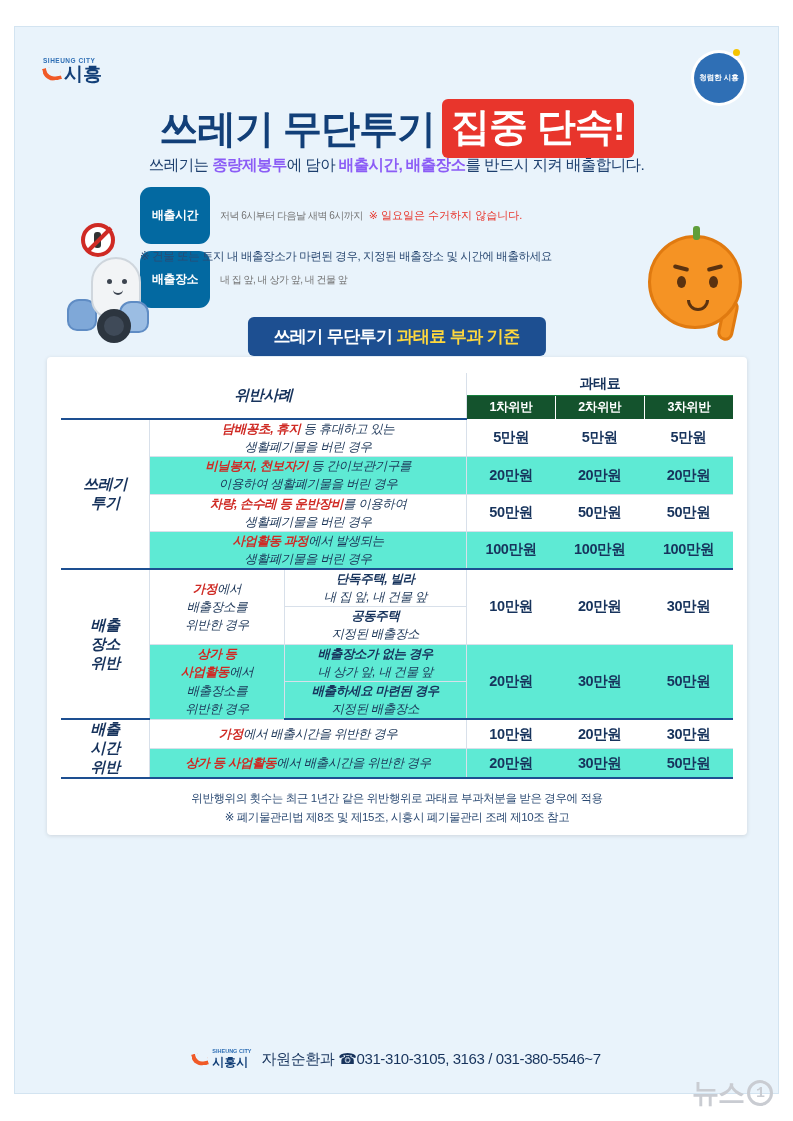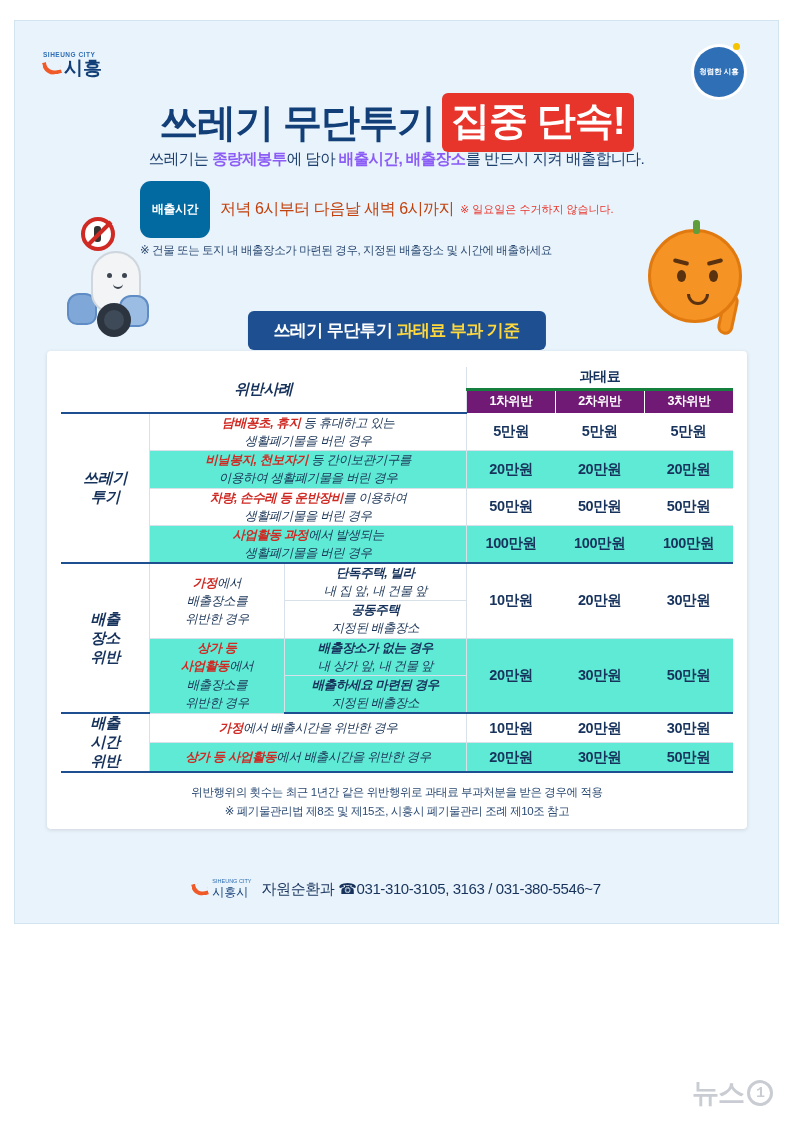--- a/index.html
+++ b/index.html
@@ -10,22 +10,22 @@
   }
   #page {
     position: relative;
     width: 793px;
     height: 1121px;
     background: #ffffff;
     overflow: hidden;
   }
   .poster {
     position: absolute;
-    left: 14px; top: 20px;
-    width: 765px; height: 904px;
+    left: 14px; top: 26px;
+    width: 765px; height: 1068px;
     background: #e9f3fb;
     border: 1px solid #d3e4f1;
   }
   
   .logo-top {
     position: absolute; left: 28px; top: 30px;
     width: 96px; height: 42px;
     display: flex; flex-direction: column; align-items: flex-start;
     color: #1d4f91;
   }
@@ -78,21 +78,21 @@
   }
   .info-row {
     display: flex; align-items: center; margin-bottom: 7px;
   }
   .pill {
     background: #0369a1; color: #fff; font-size: 12px; font-weight: bold;
     border-radius: 11px; padding: 20px 12px; letter-spacing: -.5px;
     white-space: nowrap;
   }
   .info-text {
-    margin-left: 10px; font-size: 16px; color: #c2410c; letter-spacing: -.5px;
+    margin-left: 10px; font-size: 10px; color: #737373; letter-spacing: -.5px;
   }
   .info-note { color: #e8352c; font-size: 11px; margin-left: 6px; }
   .footnote {
     position: absolute; left: 125px; top: 222px;
     font-size: 11.5px; color: #2b4a73; letter-spacing: -.4px;
   }
   
   .mascot-left {
     position: absolute; left: 48px; top: 196px; width: 110px; height: 130px;
   }
@@ -180,26 +180,26 @@
     width: 100%; border-collapse: collapse;
     font-size: 12.5px; color: #1b3557; letter-spacing: -.4px;
   }
   table.fine td, table.fine th { padding: 0; }
   .th-violation {
     border-bottom: 2px solid #1d4f91;
     font-size: 15px; font-weight: bold; color: #17335c;
     text-align: center; height: 46px;
   }
   .th-fee-top {
-    border-bottom: 3px solid #15803d;
+    border-bottom: 1px solid #15803d;
     font-size: 14px; font-weight: bold; color: #17335c;
     text-align: center; height: 22px;
   }
   .th-fee {
-    background: #701a75; color: #fff; font-size: 12.5px; font-weight: bold;
+    background: #14532d; color: #fff; font-size: 12.5px; font-weight: bold;
     text-align: center; height: 24px; border-left: 1px solid #fff;
   }
   .cat-cell {
     font-size: 15px; font-weight: bold; color: #17335c; text-align: center;
     width: 78px;
   }
   .desc-cell {
     text-align: center; padding: 9px 6px; line-height: 1.45;
   }
   .desc-cell .r { color: #cf2a24; font-weight: bold; }
@@ -222,21 +222,21 @@
   }
   .note1 { margin-top: 12px; font-size: 11.5px; }
   .note2 { margin-top: 4px; font-size: 11.5px; }
   
   .footer {
     position: absolute; left: 0; right: 0; bottom: 22px;
     display: flex; align-items: center; justify-content: center; gap: 10px;
   }
   .foot-logo {
     display: flex; align-items: center; gap: 4px; color: #123f78;
-    font-size: 12px; font-weight: normal;
+    font-size: 12px; font-weight: bold;
   }
   .foot-swoosh {
     display: inline-block; width: 16px; height: 13px;
     border-left: 4px solid #f05a28; border-bottom: 4px solid #f05a28;
     border-bottom-left-radius: 11px; transform: rotate(-10deg);
   }
   .foot-logo .sub { font-size: 5.5px; color: #2f6fb5; display:block; }
   .foot-text {
     font-size: 15px; color: #17335c; letter-spacing: -.4px;
   }
@@ -277,20 +277,24 @@
 
     <div class="subtitle">
       <span>쓰레기는 </span><b>종량제봉투</b><span>에 담아 </span><b>배출시간, 배출장소</b><span>를 반드시 지켜 배출합니다.</span>
     </div>
 
     <div class="info-rows">
       <div class="info-row">
         <span class="pill">배출시간</span>
         <span class="info-text">저녁 6시부터 다음날 새벽 6시까지</span>
         <span class="info-note">※ 일요일은 수거하지 않습니다.</span>
+      </div>
+      <div class="info-row">
+        <span class="pill">배출장소</span>
+        <span class="info-text">내 집 앞, 내 상가 앞, 내 건물 앞</span>
       </div>
     </div>
 
     <div class="footnote">※ 건물 또는 토지 내 배출장소가 마련된 경우, 지정된 배출장소 및 시간에 배출하세요</div>
 
     <div class="mascot-left">
       <div class="no-sign">
         <div class="fig"></div>
       </div>
       <div class="bag b1"></div>

